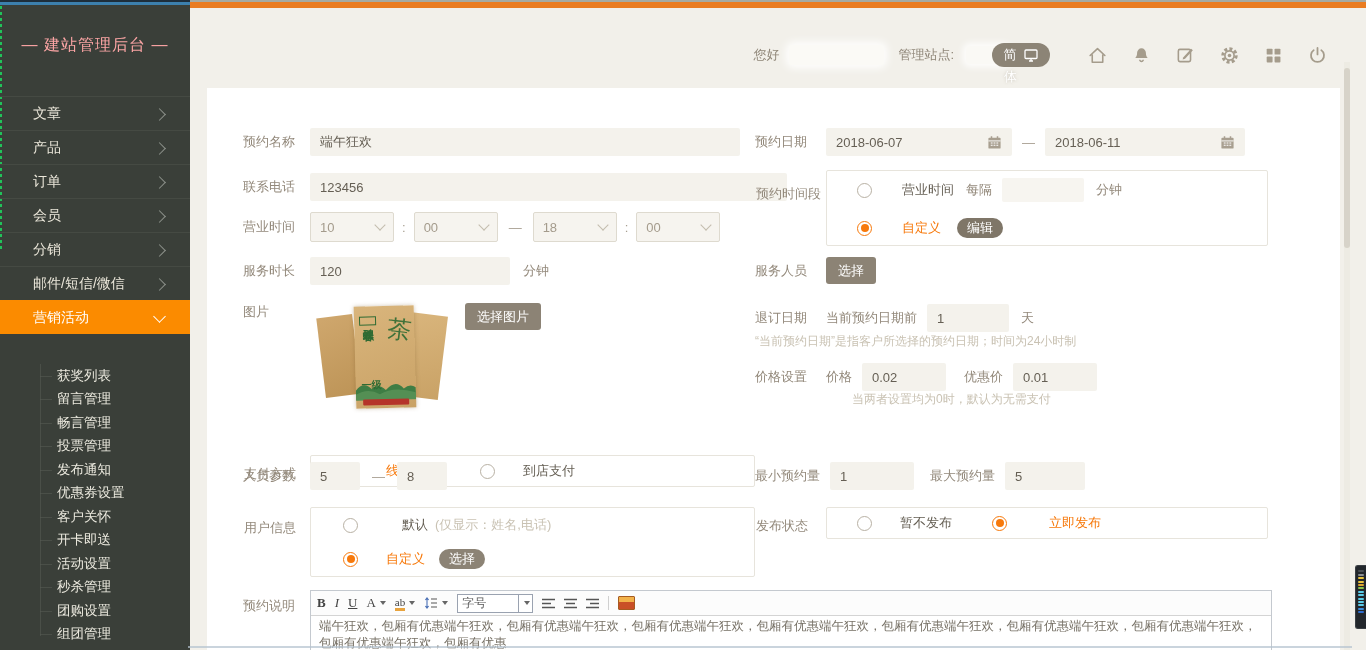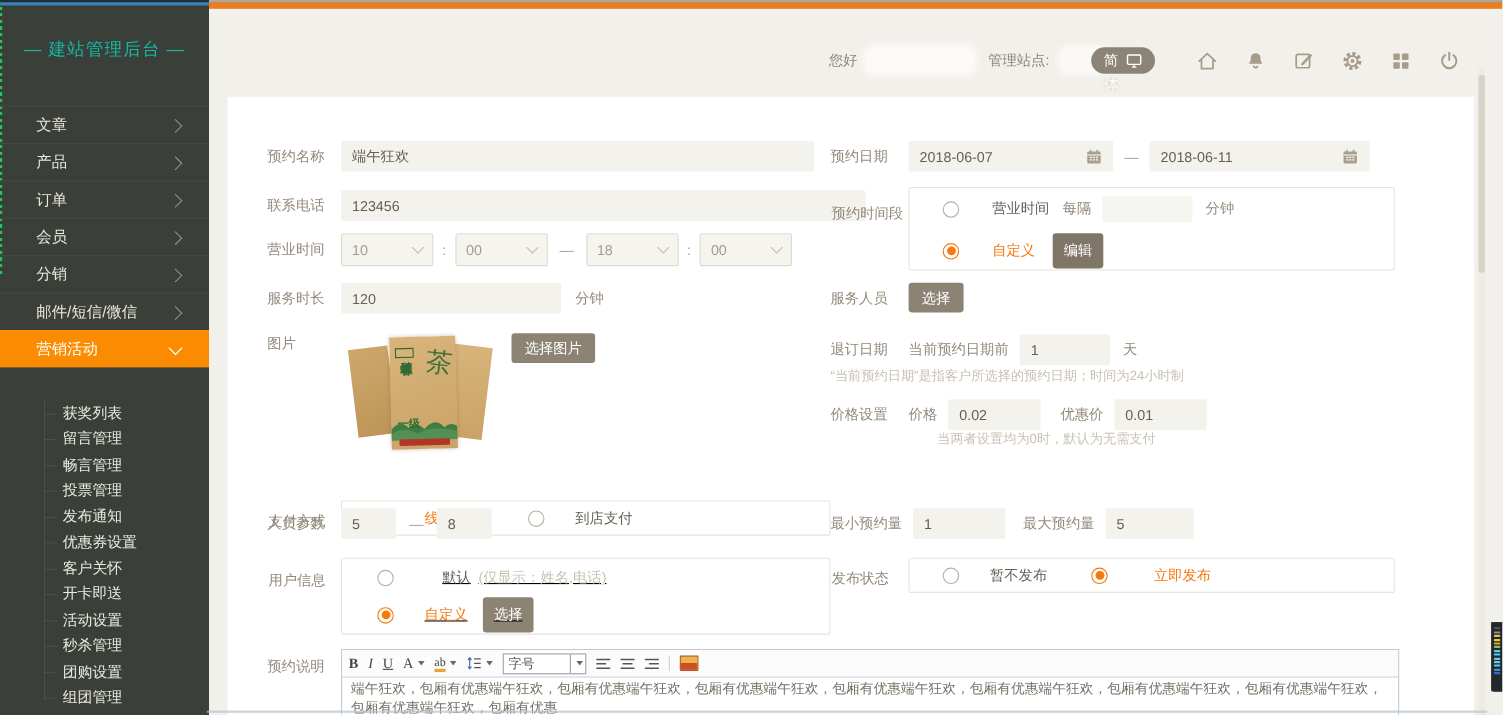--- a/index.html
+++ b/index.html
@@ -6,21 +6,21 @@
   body{font-family:"Liberation Sans","DejaVu Sans",sans-serif;background:#e9e7e1;}
   .stage{position:relative;width:1366px;height:650px;overflow:hidden;background:var(--headerBg,#f2f0ea);}
   .abs{position:absolute;}
 
   
   .topline-right{position:absolute;left:188px;top:0;right:0;height:6px;border-top:2px solid #a7aaa1;background:var(--toplineOrange,#ea7c21);}
   
   .sidebar{position:absolute;left:0;top:0;width:190px;height:650px;background:var(--sidebar,#3a3f39);}
   .sb-top{height:3px;border-top:2px solid #1d2e3c;background:var(--toplineBlue,#3c80ae);}
   .green-dashes{position:absolute;left:0;top:6px;width:2px;height:244px;background:repeating-linear-gradient(180deg,#21c35a 0 3px,transparent 3px 6px);}
-  .logo{height:80px;display:flex;align-items:center;justify-content:center;color:#14b8a6;font-size:16px;letter-spacing:1px;}
+  .logo{height:80px;display:flex;align-items:center;justify-content:center;color:#fca5a5;font-size:16px;letter-spacing:1px;}
   .menu{position:absolute;top:96px;left:0;right:0;}
   .mi{height:33px;display:flex;align-items:center;justify-content:space-between;padding:0 26px 0 33px;border-top:1px solid #454a43;color:var(--menuText,#ebe7da);font-size:14px;cursor:pointer;}
   .mi.active{background:var(--accentBg,#fb8b00);border-top-color:var(--accentBg,#fb8b00);color:#fff;}
   .chev{width:8px;height:8px;border-right:1.6px solid #8d928b;border-bottom:1.6px solid #8d928b;transform:rotate(-45deg);margin-top:1px;}
   .chev.down{border-color:#fff;transform:rotate(45deg);margin-top:-3px;}
   .submenu{position:absolute;top:364px;left:0;right:0;bottom:0;}
   .submenu .vline{position:absolute;left:40px;top:0;bottom:14px;width:1px;background:#575c55;opacity:.55;}
   .smi{height:23.5px;display:flex;align-items:center;padding-left:57px;color:#eceadf;font-size:13.5px;position:relative;cursor:pointer;}
   .smi .twig{position:absolute;left:40px;top:50%;width:12px;height:1px;background:#575c55;opacity:.55;}
 
@@ -42,21 +42,21 @@
   .val{color:var(--value,#655f54);font-size:13px;}
   .mut{color:var(--muted,#c9c2b3);font-size:12px;}
   .frow{position:absolute;display:flex;align-items:center;}
   .lw{display:inline-block;width:67px;flex:none;}
   .rw{display:inline-block;width:71px;flex:none;}
   .inp{height:28px;background:var(--input,#f4f2ec);border-radius:2px;display:flex;align-items:center;padding:0 10px;color:var(--value,#655f54);font-size:13px;box-sizing:border-box;}
   .sel{width:84px;height:30px;background:#f6f4ef;border:1px solid #dedacf;border-radius:2px;display:flex;align-items:center;justify-content:space-between;padding:0 9px;color:#a49b8c;font-size:13px;box-sizing:border-box;cursor:pointer;}
   .cv{width:7px;height:7px;border-right:1.5px solid #c3bcae;border-bottom:1.5px solid #c3bcae;transform:rotate(45deg);margin-top:-4px;}
   .dash{color:#a89f91;font-size:13px;}
   .gbtn{height:27px;padding:0 12px;background:var(--btn,#8c8375);color:#fff;font-size:13px;border-radius:3px;display:inline-flex;align-items:center;cursor:pointer;white-space:nowrap;}
-  .gbtn.sm{height:32px;padding:0 10px;}
+  .gbtn.sm{height:20px;padding:0 10px;border-radius:12px;}
   .obox{border:1px solid var(--bsoft,#e7e4dc);border-radius:2px;background:#fff;box-sizing:border-box;}
   .radio{width:13px;height:13px;border:1px solid #b8b1a4;border-radius:50%;background:#fff;display:inline-block;position:relative;flex:none;cursor:pointer;}
   .radio.on{border-color:var(--accent,#f7790b);}
   .radio.on::after{content:"";position:absolute;left:2.5px;top:2.5px;right:2.5px;bottom:2.5px;background:var(--accent,#f7790b);border-radius:50%;}
   .acc{color:var(--accent,#f7790b);font-size:13px;}
   .calicon{display:inline-flex;flex:none;}
 
   
   .prod{position:absolute;left:108px;top:212px;width:135px;height:113px;background:#fff;overflow:hidden;}
   .pbox{position:absolute;background:linear-gradient(160deg,#d9b57c,#c9a266);}
@@ -322,21 +322,21 @@
       <span class="lbl lw">人员参数</span>
       <span class="inp" style="width:50px;">
           <span>5</span>
         </span>
       <span class="dash" style="margin:0 12px;">—</span>
       <span class="inp" style="width:50px;">
           <span>8</span>
         </span>
     </div>
 
-    <div class="obox abs" style="left:103px;top:419px;width:445px;height:70px;text-decoration:underline;">
+    <div class="obox abs" style="left:103px;top:419px;width:445px;height:70px;">
       <span class="lbl abs" style="left:-67px;top:11px;">用户信息</span>
       <div style="display:flex;align-items:center;height:34px;">
         <span class="radio" style="margin-left:32px;"></span>
         <span class="val" style="margin-left:44px;">默认</span>
         <span class="mut" style="margin-left:7px;font-size:13px;">(仅显示：姓名,电话)</span>
       </div>
       <div style="display:flex;align-items:center;height:34px;">
         <span class="radio on" style="margin-left:32px;"></span>
         <span class="acc" style="margin-left:28px;">自定义</span>
         <span class="gbtn sm" style="margin-left:14px;">选择</span>

